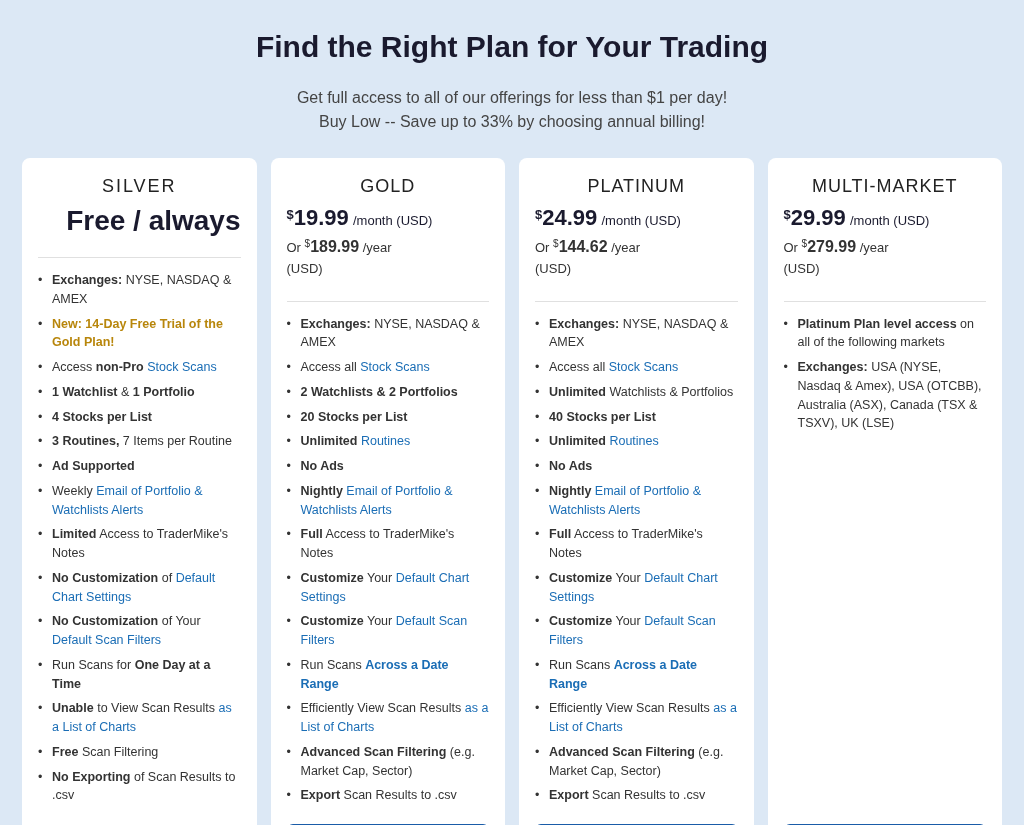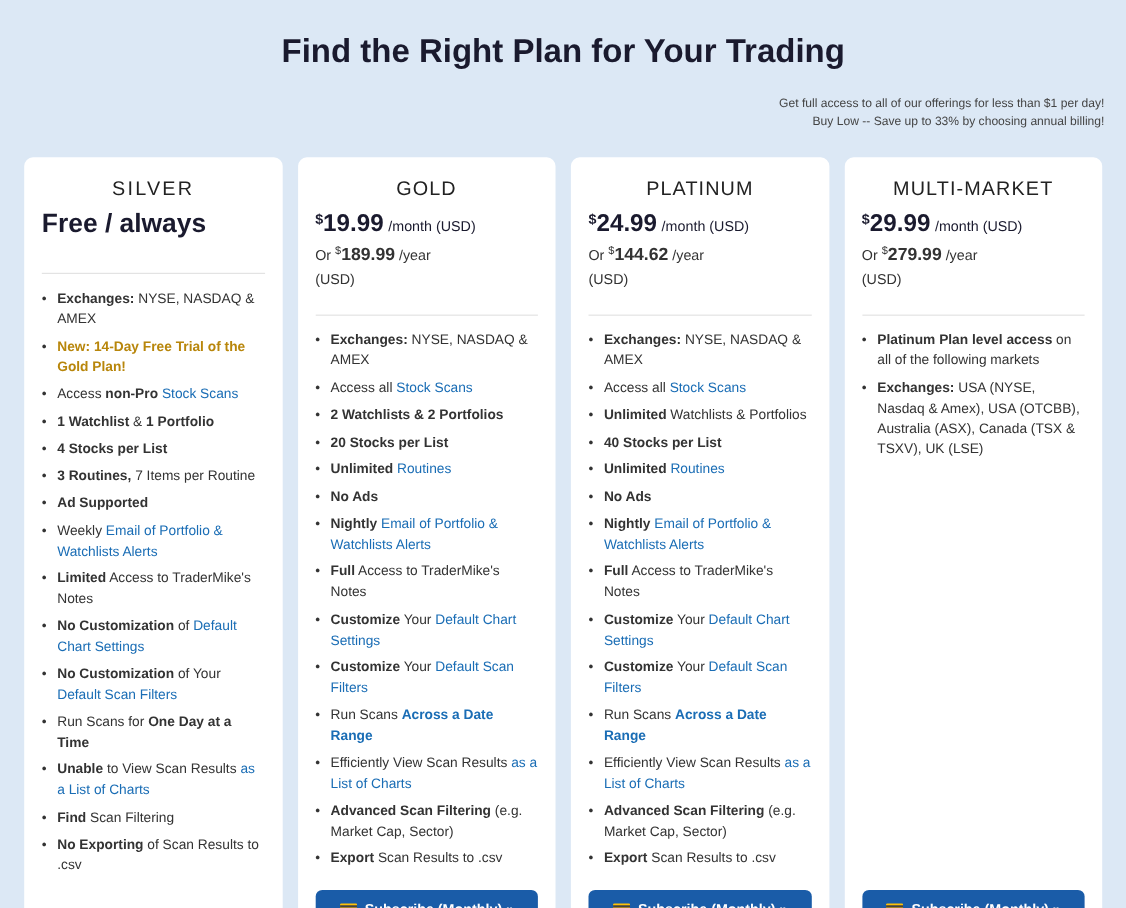--- a/index.html
+++ b/index.html
@@ -13,24 +13,23 @@
       text-align: center;
       margin-bottom: 24px;
     }
     .page-title {
       font-size: 30px;
       font-weight: 700;
       color: #1a1a2e;
       margin-bottom: 22px;
     }
     .page-subtitle {
-      font-size: 11px;
+      font-size: 16px;
       color: #444;
       line-height: 1.5;
-      text-align: right;
     }
     .plans-grid {
       display: grid;
       grid-template-columns: repeat(4, 1fr);
       gap: 14px;
       max-width: 980px;
       margin: 0 auto;
     }
     .plan-card {
       background: #fff;
@@ -54,24 +53,25 @@
       margin-bottom: 4px;
     }
     .plan-price-main sup {
       font-size: 13px;
       vertical-align: super;
     }
     .plan-price-main .price-amount {
       font-size: 22px;
     }
     .plan-free-label {
-      font-size: 24px;
+      font-size: 28px;
       font-weight: 700;
       color: #1a1a2e;
-      margin-bottom: 20px;
+      margin-bottom: 10px;
+      text-align: right;
     }
     .plan-price-annual {
       font-size: 13px;
       color: #333;
       margin-bottom: 12px;
       line-height: 1.5;
     }
     .plan-price-annual sup { font-size: 10px; vertical-align: super; }
     .plan-price-annual .annual-amount { font-size: 16px; font-weight: 700; }
     .divider {
@@ -149,21 +149,21 @@
       <li><strong>1 Watchlist</strong> &amp; <strong>1 Portfolio</strong></li>
       <li><strong>4 Stocks per List</strong></li>
       <li><strong>3 Routines,</strong> 7 Items per Routine</li>
       <li><strong>Ad Supported</strong></li>
       <li>Weekly <a href="#" class="link-blue">Email of Portfolio &amp; Watchlists Alerts</a></li>
       <li><strong>Limited</strong> Access to TraderMike's Notes</li>
       <li><strong>No Customization</strong> of <a href="#" class="link-blue">Default Chart Settings</a></li>
       <li><strong>No Customization</strong> of Your <a href="#" class="link-blue">Default Scan Filters</a></li>
       <li>Run Scans for <strong>One Day at a Time</strong></li>
       <li><strong>Unable</strong> to View Scan Results <a href="#" class="link-blue">as a List of Charts</a></li>
-      <li><strong>Find</strong> Scan Filtering</li>
+      <li><strong>Free</strong> Scan Filtering</li>
       <li><strong>No Exporting</strong> of Scan Results to .csv</li>
     </ul>
 
   </div>
 
   <div class="plan-card">
     <div class="plan-name">GOLD</div>
     <div class="plan-price-main">
       <sup>$</sup><span class="price-amount">19.99</span> <span style="font-size:13px;font-weight:400">/month (USD)</span>
     </div>

